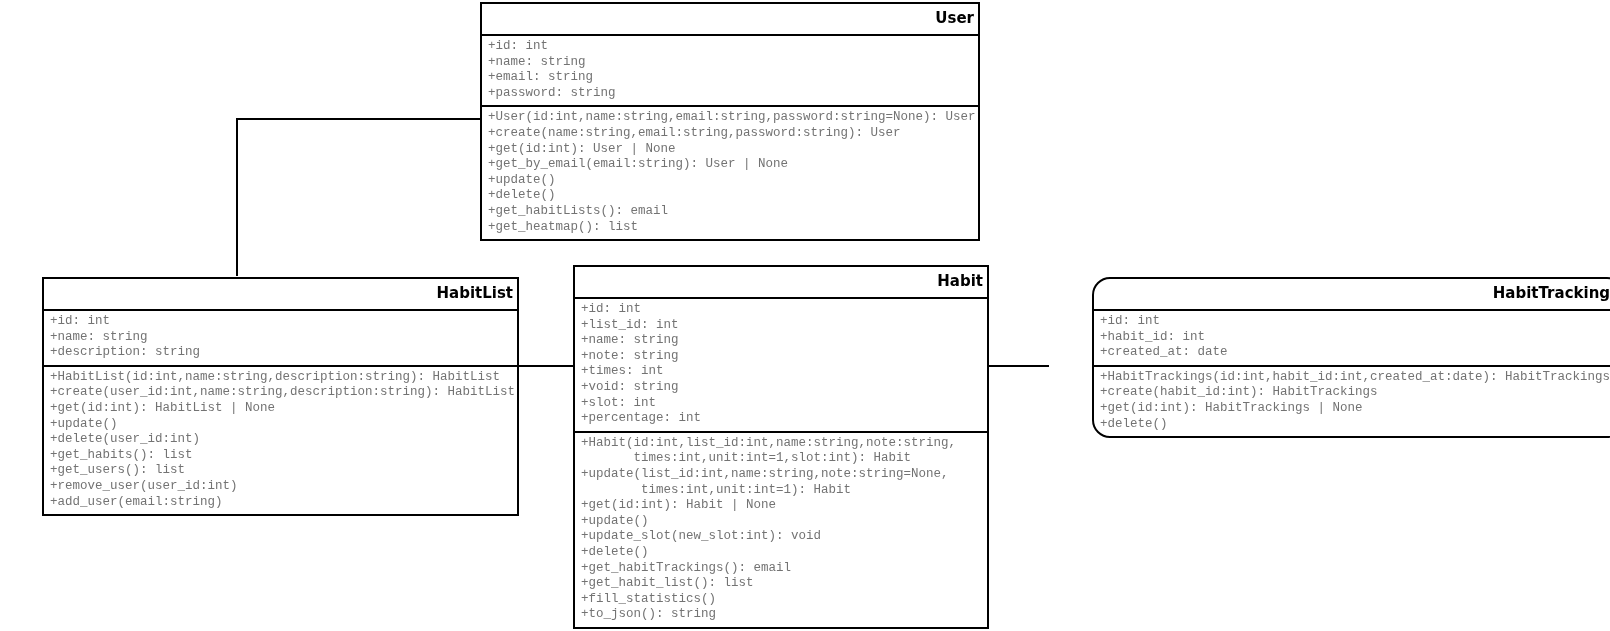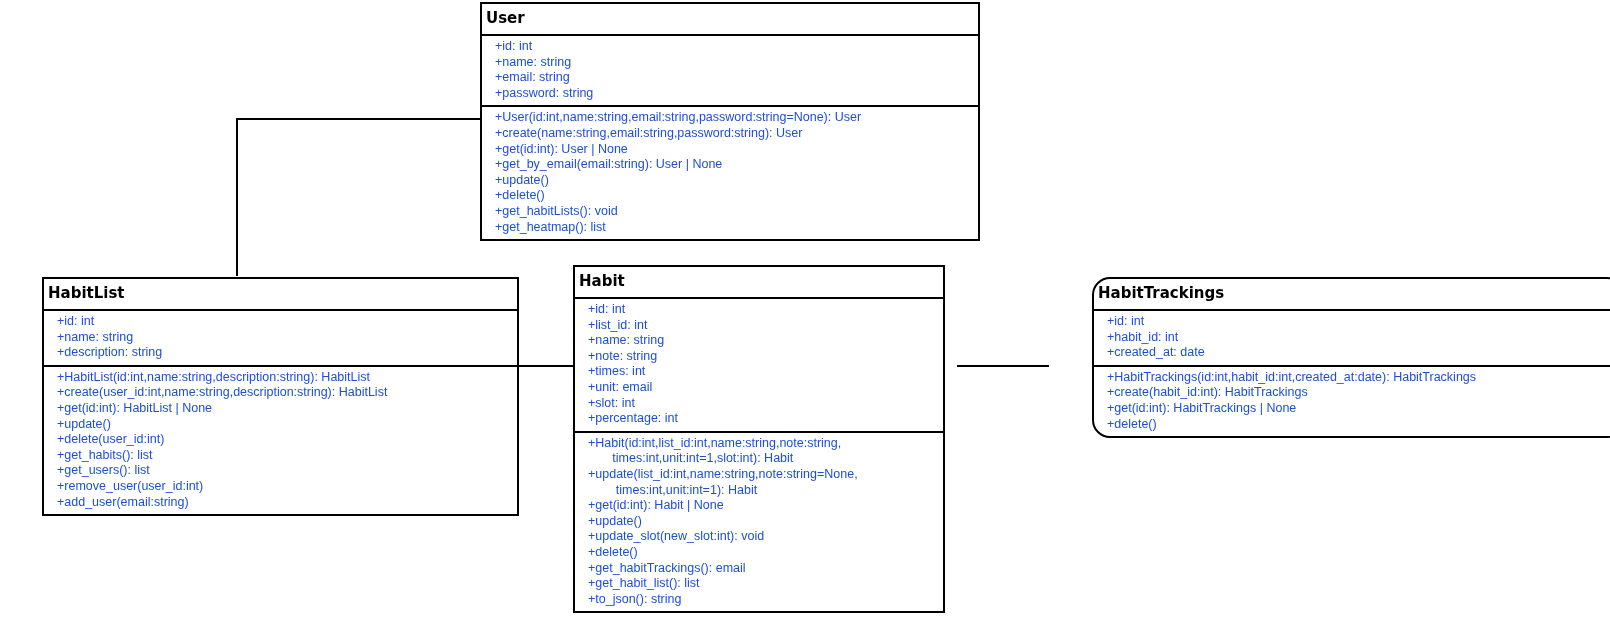--- a/index.html
+++ b/index.html
@@ -34,44 +34,44 @@
 
   
   .uml-class {
     position: absolute;
     background: #ffffff;
     border: 2px solid #000000;
     box-sizing: border-box;
     z-index: 5;
   }
   .uml-title {
-    text-align: left;
+    text-align: right;
     font-family: "DejaVu Sans", sans-serif;
     font-weight: bold;
     font-size: 15px;
     line-height: 1;
     padding: 7px 4px 8px 4px;
     color: #000000;
     border-bottom: 2px solid #000000;
     white-space: nowrap;
   }
   .uml-section {
     padding: 3px 0 4px 0;
     border-bottom: 2px solid #000000;
   }
   .uml-section:last-child {
     border-bottom: none;
   }
   .uml-row {
-    font-family: Liberation Sans, sans-serif;
+    font-family: Liberation Mono, monospace;
     font-size: 12.5px;
     line-height: 15.6px;
-    color: #1d4ed8;
+    color: #737373;
     white-space: pre;
-    padding-left: 13px;
+    padding-left: 6px;
   }
   .overflow-host {
     overflow: visible;
   }
 </style>
 </head>
 <body>
 
 <div id="canvas">
 
@@ -95,21 +95,21 @@
       <div class="uml-row">+email: string</div>
       <div class="uml-row">+password: string</div>
     </div>
     <div class="uml-section">
       <div class="uml-row">+User(id:int,name:string,email:string,password:string=None): User</div>
       <div class="uml-row">+create(name:string,email:string,password:string): User</div>
       <div class="uml-row">+get(id:int): User | None</div>
       <div class="uml-row">+get_by_email(email:string): User | None</div>
       <div class="uml-row">+update()</div>
       <div class="uml-row">+delete()</div>
-      <div class="uml-row">+get_habitLists(): void</div>
+      <div class="uml-row">+get_habitLists(): email</div>
       <div class="uml-row">+get_heatmap(): list</div>
     </div>
   </div>
 
   <div class="uml-class overflow-host" style="left:0px; top:277px; width:477px;margin-left:42px;">
     <div class="uml-title">HabitList</div>
     <div class="uml-section">
       <div class="uml-row">+id: int</div>
       <div class="uml-row">+name: string</div>
       <div class="uml-row">+description: string</div>
@@ -120,43 +120,44 @@
       <div class="uml-row">+get(id:int): HabitList | None</div>
       <div class="uml-row">+update()</div>
       <div class="uml-row">+delete(user_id:int)</div>
       <div class="uml-row">+get_habits(): list</div>
       <div class="uml-row">+get_users(): list</div>
       <div class="uml-row">+remove_user(user_id:int)</div>
       <div class="uml-row">+add_user(email:string)</div>
     </div>
   </div>
 
-  <div class="uml-class overflow-host" style="left:573px; top:265px; width:372px;">
+  <div class="uml-class overflow-host" style="left:573px; top:265px; width:416px;">
     <div class="uml-title">Habit</div>
     <div class="uml-section">
       <div class="uml-row">+id: int</div>
       <div class="uml-row">+list_id: int</div>
       <div class="uml-row">+name: string</div>
       <div class="uml-row">+note: string</div>
       <div class="uml-row">+times: int</div>
-      <div class="uml-row">+unit: email</div>
+      <div class="uml-row">+void: string</div>
       <div class="uml-row">+slot: int</div>
       <div class="uml-row">+percentage: int</div>
     </div>
     <div class="uml-section">
       <div class="uml-row">+Habit(id:int,list_id:int,name:string,note:string,</div>
       <div class="uml-row">       times:int,unit:int=1,slot:int): Habit</div>
       <div class="uml-row">+update(list_id:int,name:string,note:string=None,</div>
       <div class="uml-row">        times:int,unit:int=1): Habit</div>
       <div class="uml-row">+get(id:int): Habit | None</div>
       <div class="uml-row">+update()</div>
       <div class="uml-row">+update_slot(new_slot:int): void</div>
       <div class="uml-row">+delete()</div>
       <div class="uml-row">+get_habitTrackings(): email</div>
       <div class="uml-row">+get_habit_list(): list</div>
+      <div class="uml-row">+fill_statistics()</div>
       <div class="uml-row">+to_json(): string</div>
     </div>
   </div>
 
   <div class="uml-class overflow-host" style="left:1092px; top:277px; width:533px;border-radius:18px;">
     <div class="uml-title">HabitTrackings</div>
     <div class="uml-section">
       <div class="uml-row">+id: int</div>
       <div class="uml-row">+habit_id: int</div>
       <div class="uml-row">+created_at: date</div>

